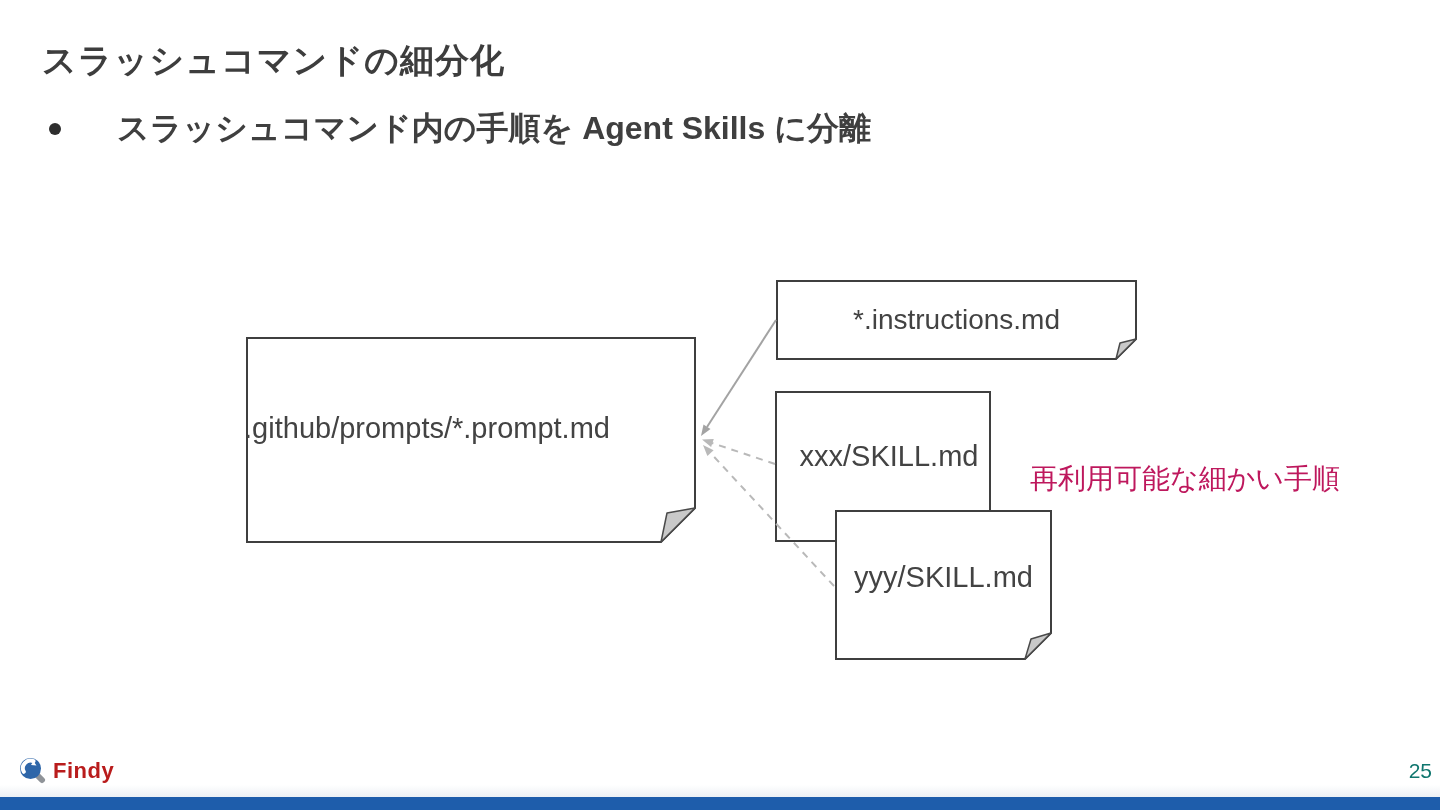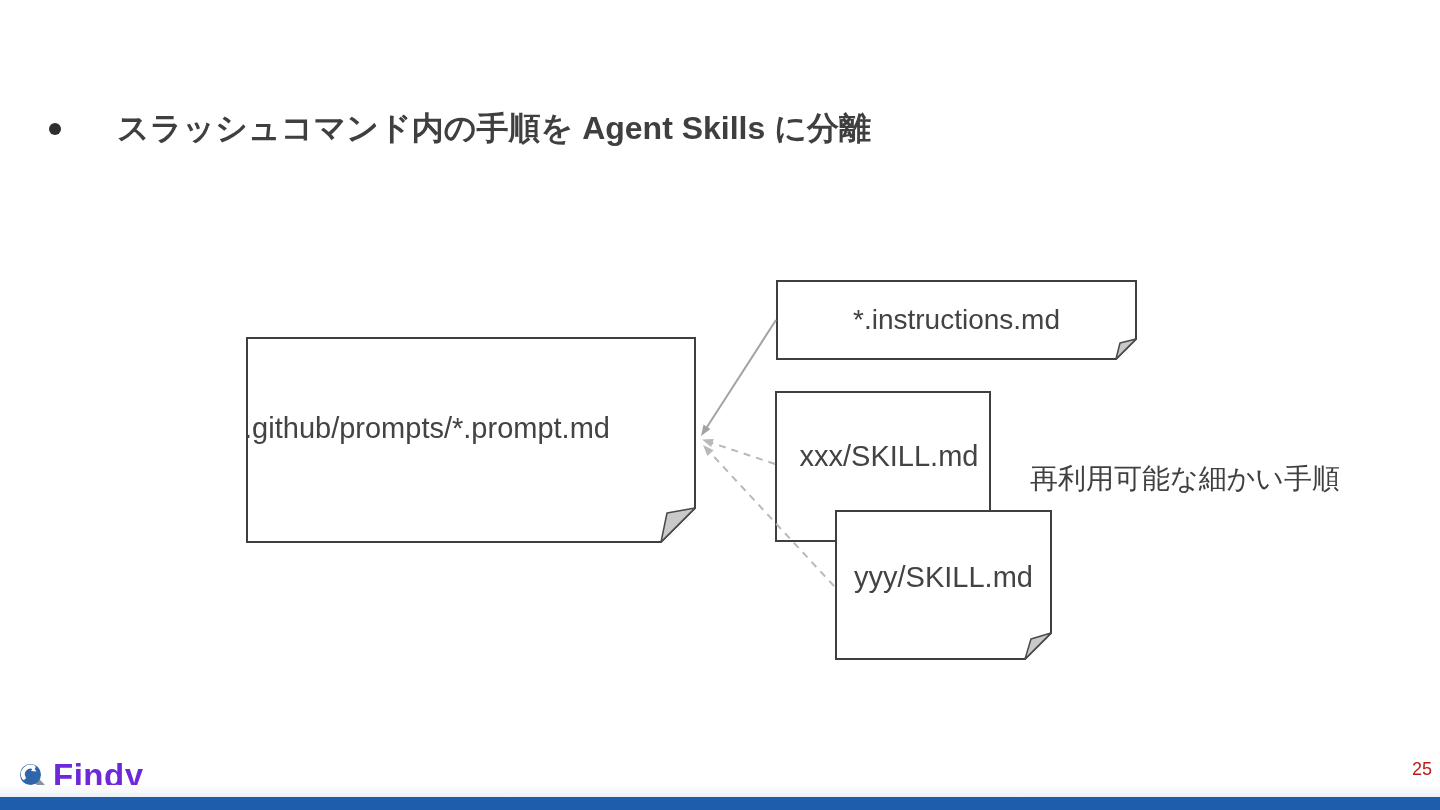--- a/index.html
+++ b/index.html
@@ -79,45 +79,45 @@
     position: absolute;
     left: 0; top: 0;
     pointer-events: none;
     z-index: 5;
   }
   .annotation {
     position: absolute;
     left: 1030px;
     top: 460px;
     font-size: 28px;
-    color: #404040;
+    color: #be185d;
     white-space: nowrap;
   }
 
   
   .footer-logo {
     position: absolute;
     left: 19px;
     top: 757px;
     display: flex;
     align-items: center;
     gap: 7px;
   }
   .brand-text {
-    font-size: 33px;
+    font-size: 22px;
     font-weight: 700;
-    color: #6d28d9;
+    color: #b91c1c;
     letter-spacing: 0.5px;
   }
   .page-number {
     position: absolute;
     right: 8px;
     top: 759px;
-    font-size: 18px;
-    color: #b91c1c;
+    font-size: 21px;
+    color: #0f766e;
   }
   .footer-fade {
     position: absolute;
     left: 0; right: 0;
     bottom: 13px;
     height: 12px;
     background: linear-gradient(#ffffff, #edf0f4);
   }
   .accent-bar {
     position: absolute;
@@ -125,20 +125,21 @@
     bottom: 0;
     height: 13px;
     background: #1e5dab;
   }
 </style>
 </head>
 <body>
 
 <div class="slide">
 
+  <div class="title">スラッシュコマンドの細分化</div>
 
   <div class="bullet-row level1">
     <span class="marker-dot"></span>
     <span>スラッシュコマンド内の手順を Agent Skills に分離</span>
   </div>
 
 
   <div class="doc-box" id="box-source">
     <svg class="shape" width="450" height="207" viewBox="0 0 450 207">
       <path d="M1 1 H449 V171 L415 205 H1 Z" fill="#ffffff" stroke="#3f3f3f" stroke-width="2"></path>

